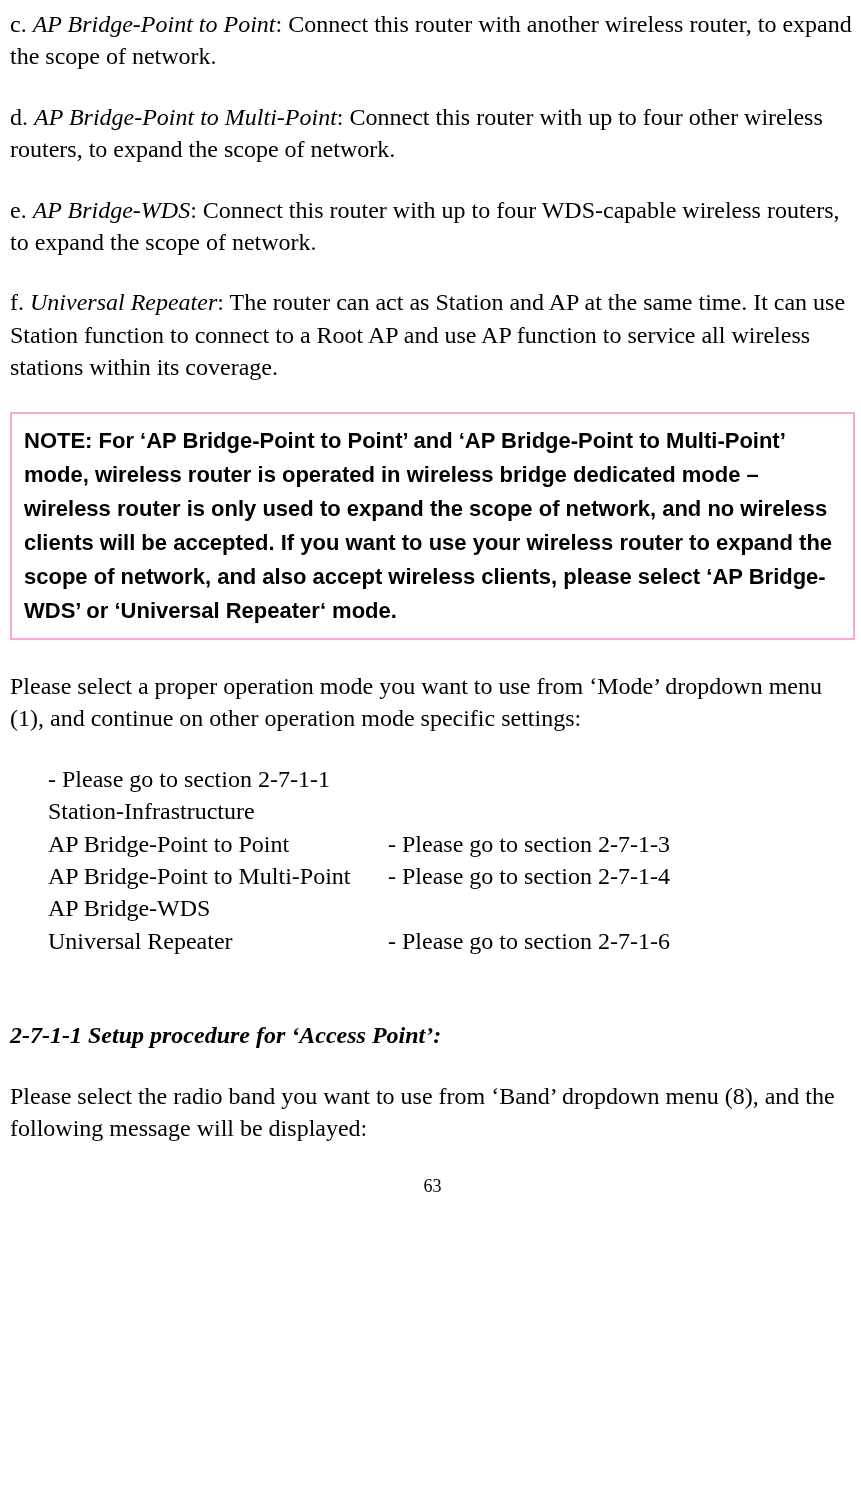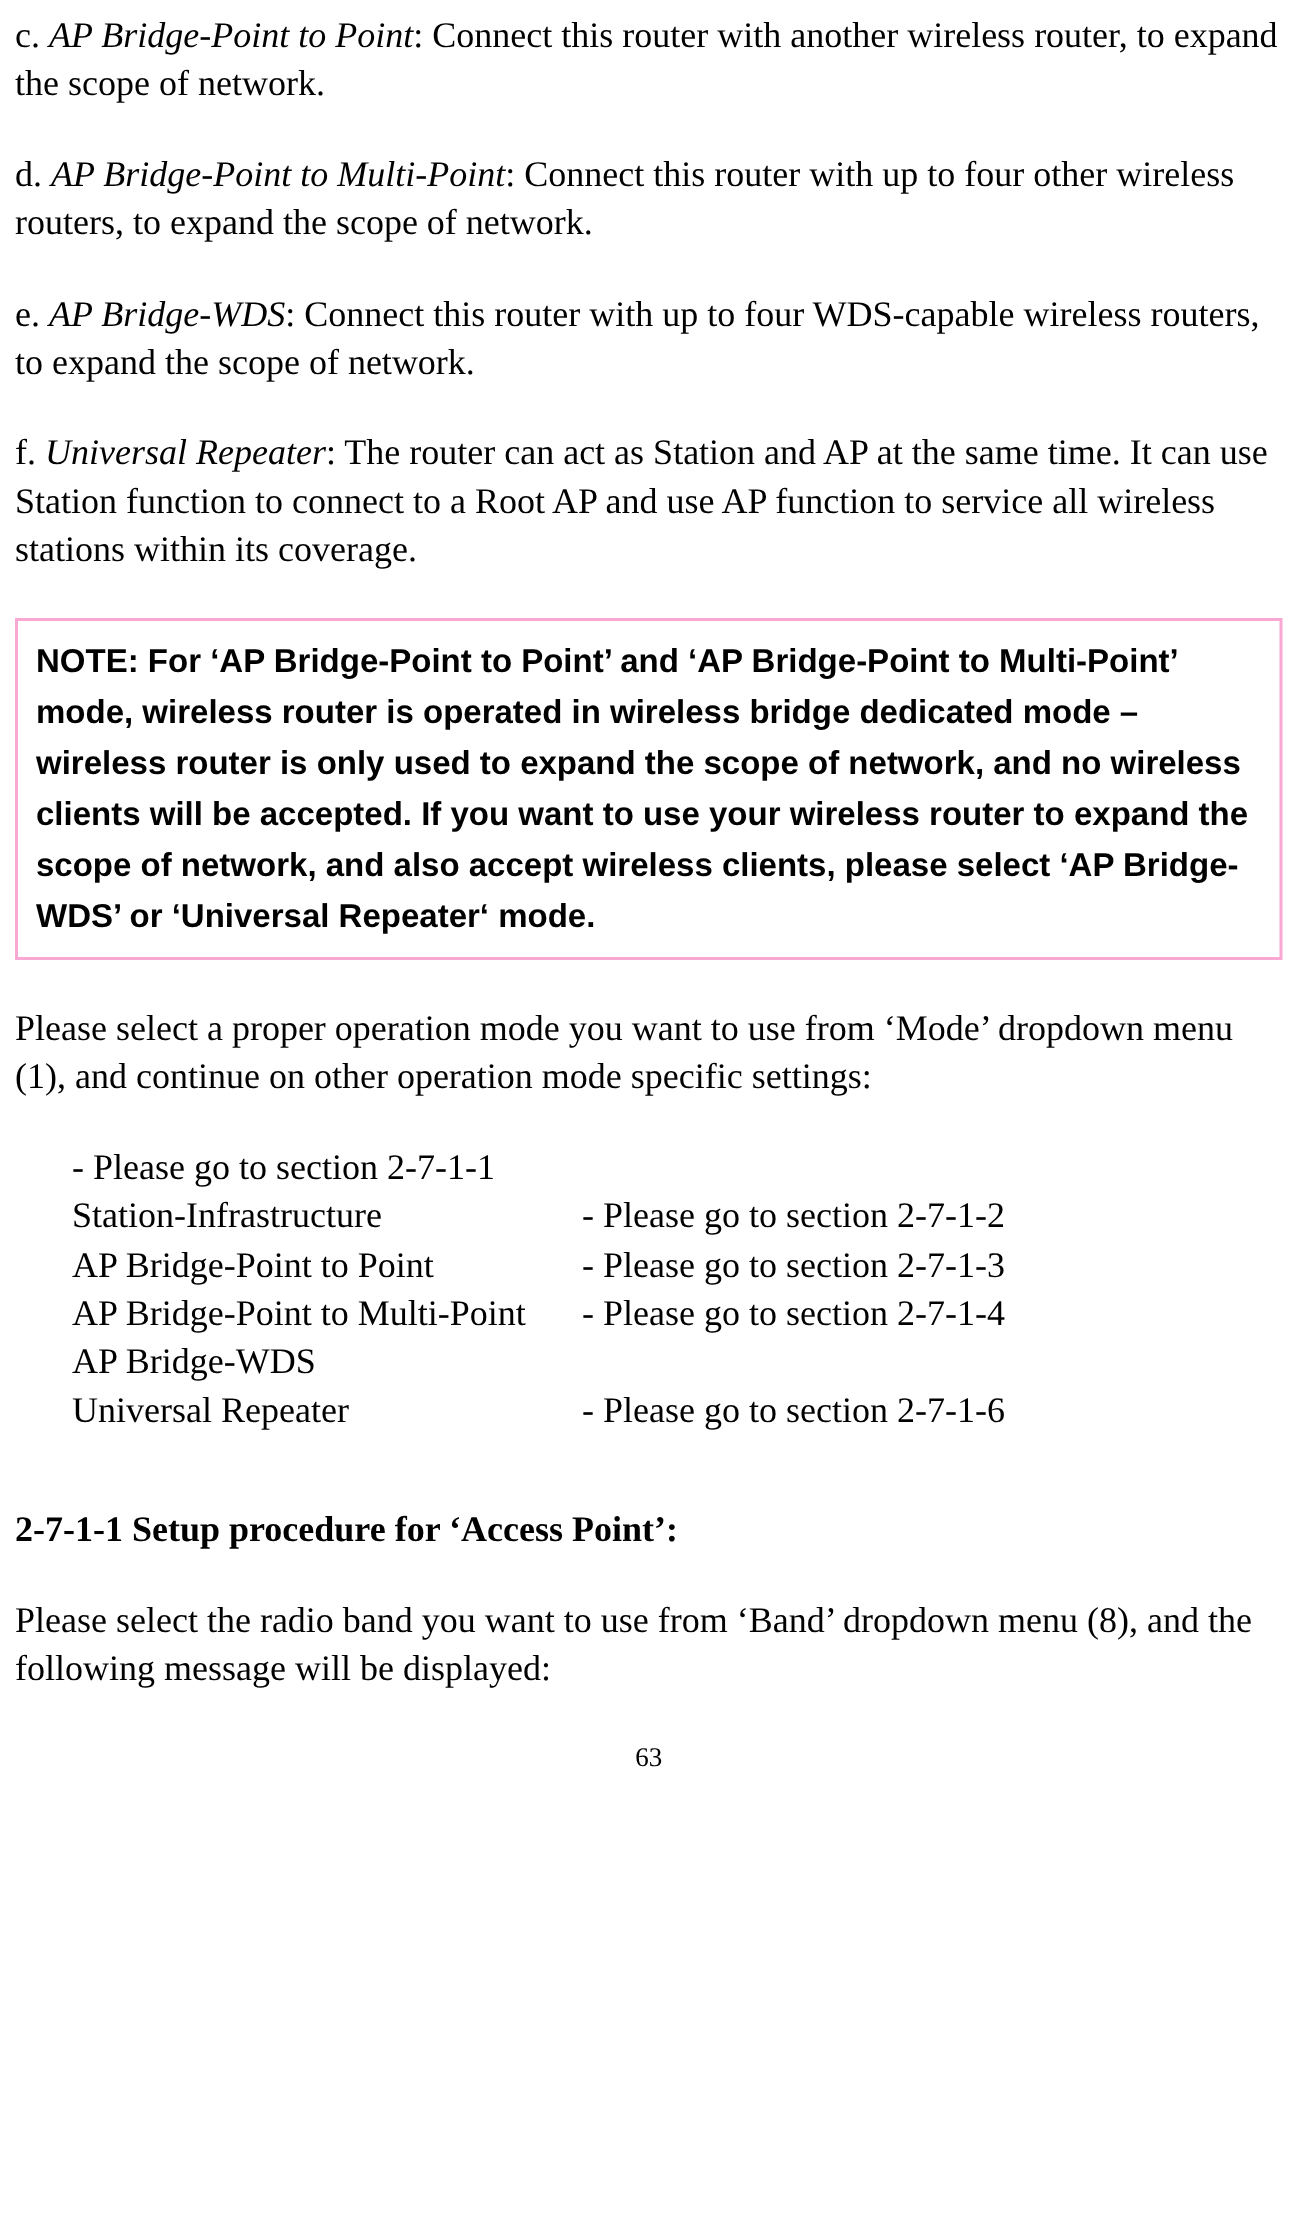--- a/index.html
+++ b/index.html
@@ -36,22 +36,23 @@
     }
     .mode-label {
       width: 340px;
       flex: 0 0 auto;
     }
     .mode-section {
       flex: 0 0 auto;
       text-align: center;
     }
     .section-heading {
+      font-style: italic;
       font-weight: bold;
-      margin: 47px 0 28px 0;
+      margin: 62px 0 28px 0;
     }
     .page-num {
       text-align: center;
       font-size: 18px;
       margin-top: 30px;
     }
   </style>
 </head>
 <body>
 
@@ -76,21 +77,20 @@
 </div>
 
 <div class="para">Please select a proper operation mode you want to use from ‘Mode’ dropdown menu (1), and continue on other operation mode specific settings:</div>
 
 <div class="mode-table">
   <div class="mode-row">
     <span class="mode-section">- Please go to section 2-7-1-1</span>
   </div>
   <div class="mode-row">
     <span class="mode-label">Station-Infrastructure</span>
-    <span class="mode-section">- Please go to section 2-7-1-2</span>
   </div>
   <div class="mode-row">
     <span class="mode-label">AP Bridge-Point to Point</span>
     <span class="mode-section">- Please go to section 2-7-1-3</span>
   </div>
   <div class="mode-row">
     <span class="mode-label">AP Bridge-Point to Multi-Point</span>
     <span class="mode-section">- Please go to section 2-7-1-4</span>
   </div>
   <div class="mode-row">

